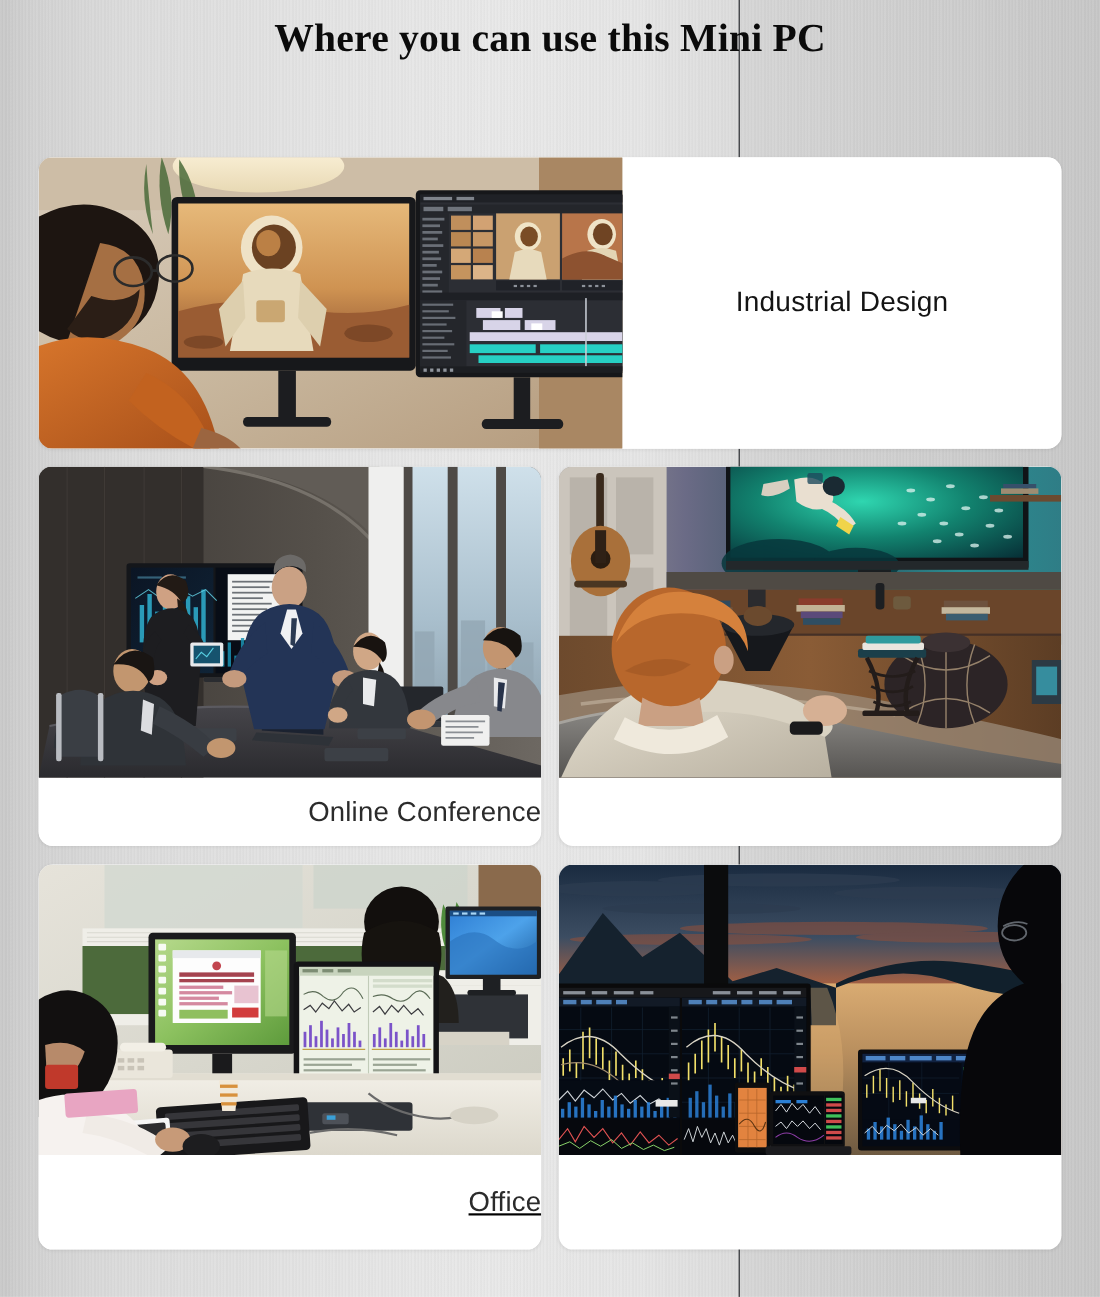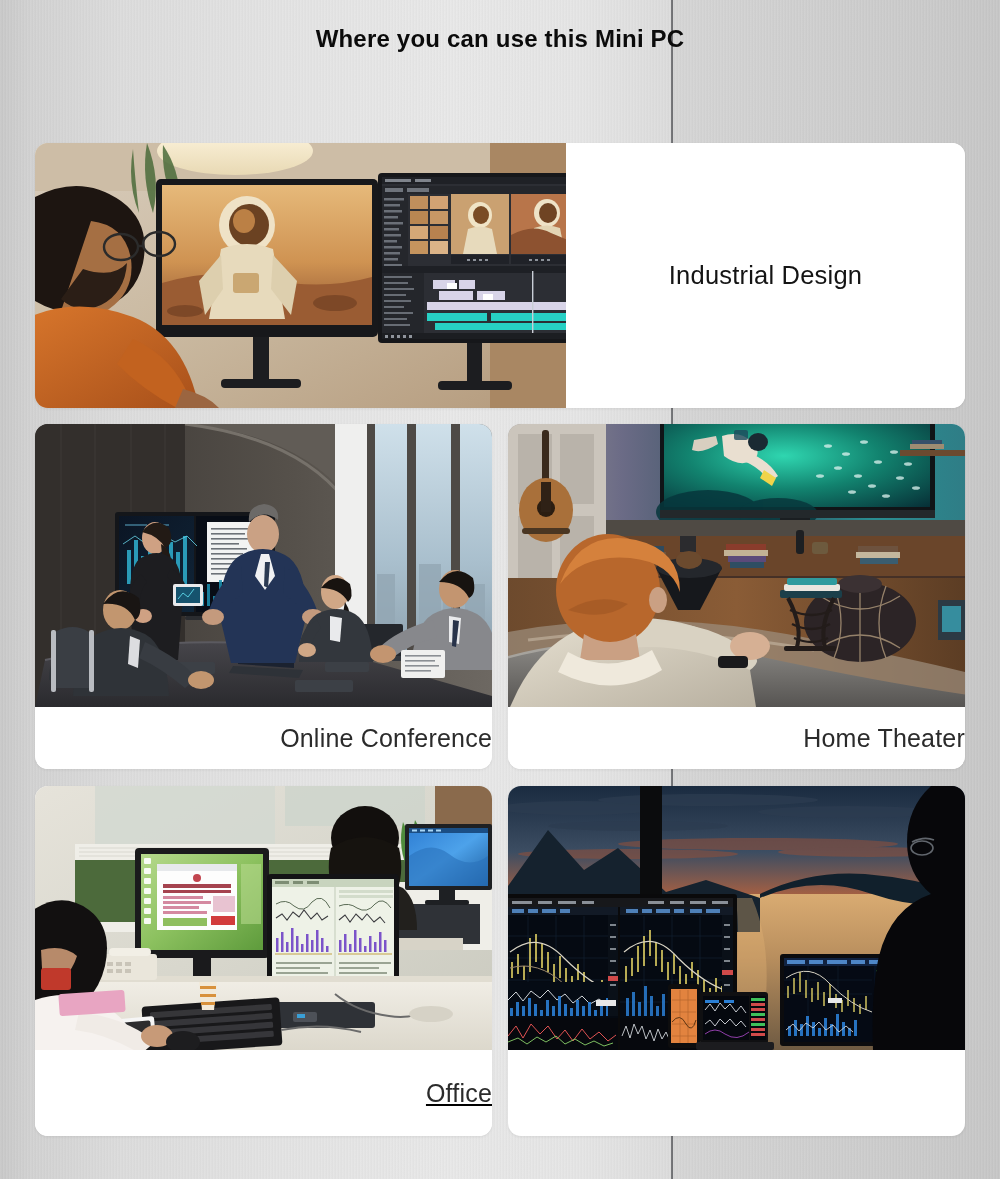--- a/index.html
+++ b/index.html
@@ -45,30 +45,31 @@
     top: 0;
     bottom: 0;
     left: 671px;
     width: 2px;
     background: linear-gradient(90deg, rgba(60,62,66,0.0) 0%, rgba(55,57,61,0.85) 35%, rgba(55,57,61,0.9) 65%, rgba(60,62,66,0.0) 100%);
     z-index: 1;
   }
 
   .page-title {
     position: absolute;
-    top: 25px;
+    top: 13px;
     left: 0;
     width: 1000px;
     text-align: center;
-    font-size: 24px;
+    font-size: 36px;
     font-weight: bold;
     color: #0b0b0b;
     letter-spacing: 0.2px;
     z-index: 3;
     white-space: nowrap;
+    font-family: Liberation Serif, serif;
   }
 
   .grid {
     position: absolute;
     left: 35px;
     top: 143px;
     width: 930px;
     z-index: 2;
   }
 
@@ -715,23 +716,20 @@
             <path d="M60 228 q42 24 84 -2 l10 20 q-48 30 -104 2z" fill="#efe9dc"></path>
 
             <rect x="210" y="232" width="30" height="12" rx="4" fill="#1a1a1c"></rect>
           </g>
 
           <g>
             <rect x="430" y="176" width="27" height="40" fill="#2c3a44"></rect>
             <rect x="434" y="182" width="19" height="26" fill="#3aa3b5" opacity="0.8"></rect>
           </g>
         </svg>
-      </div>
-      <div class="caption">
-        <span class="label">Home Theater</span>
       </div>
     </div>
   </div>
 
   <div class="row r3">
 
     <div class="card card-half tall">
       <div class="shot">
         <svg viewBox="0 0 457 264" preserveAspectRatio="xMidYMid slice" role="img">
           <defs>

